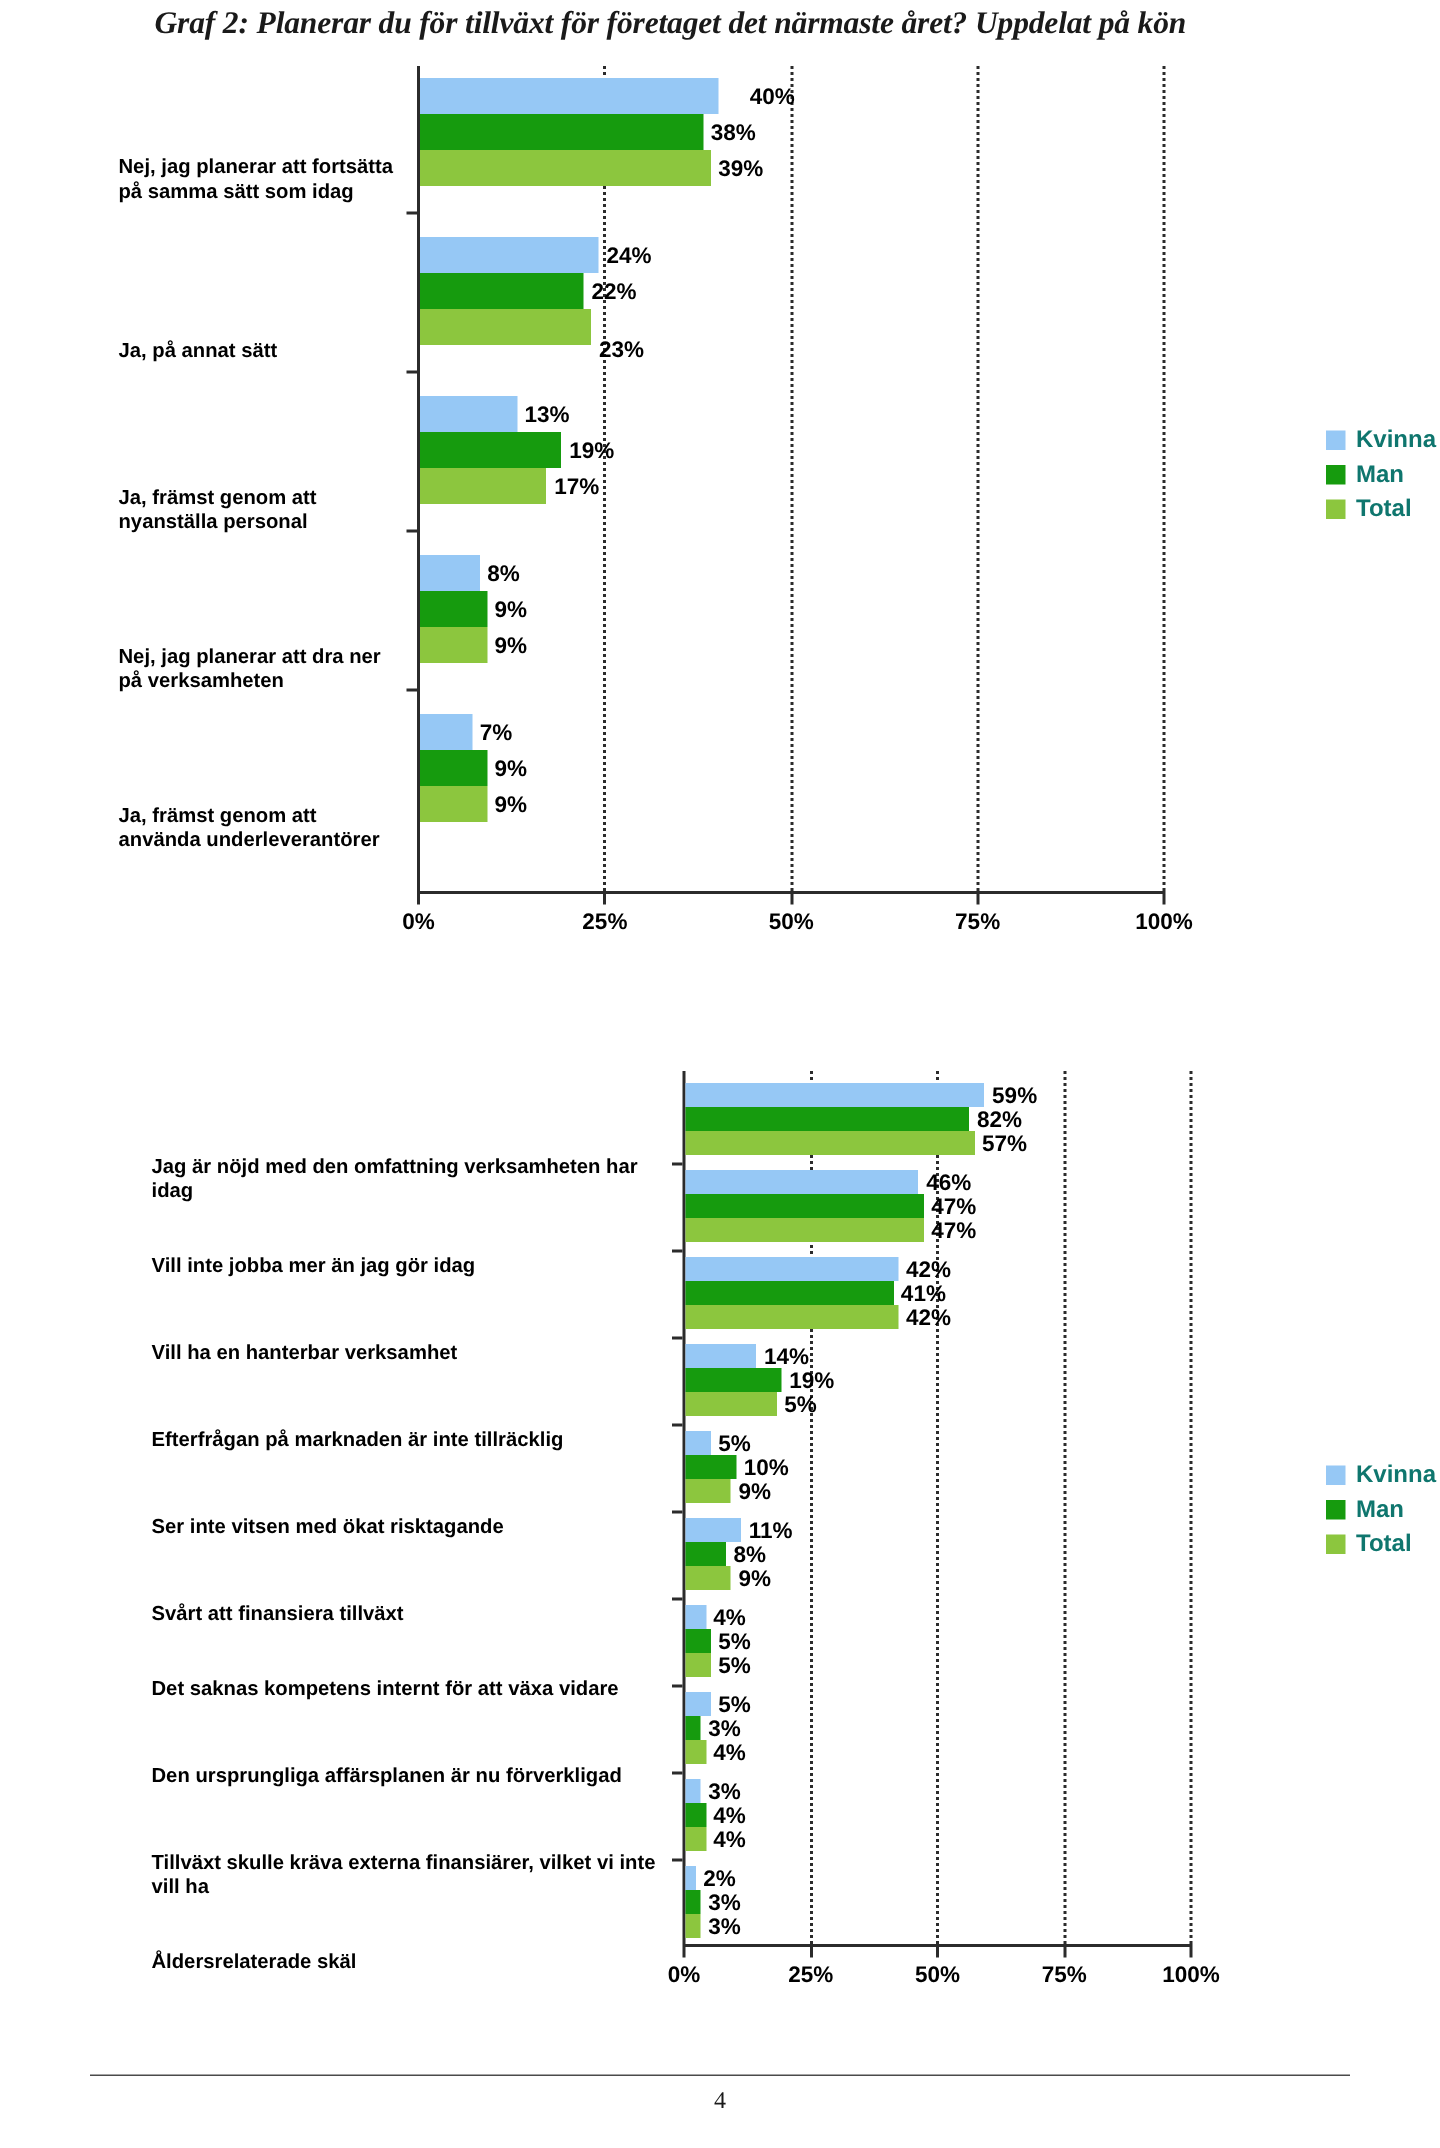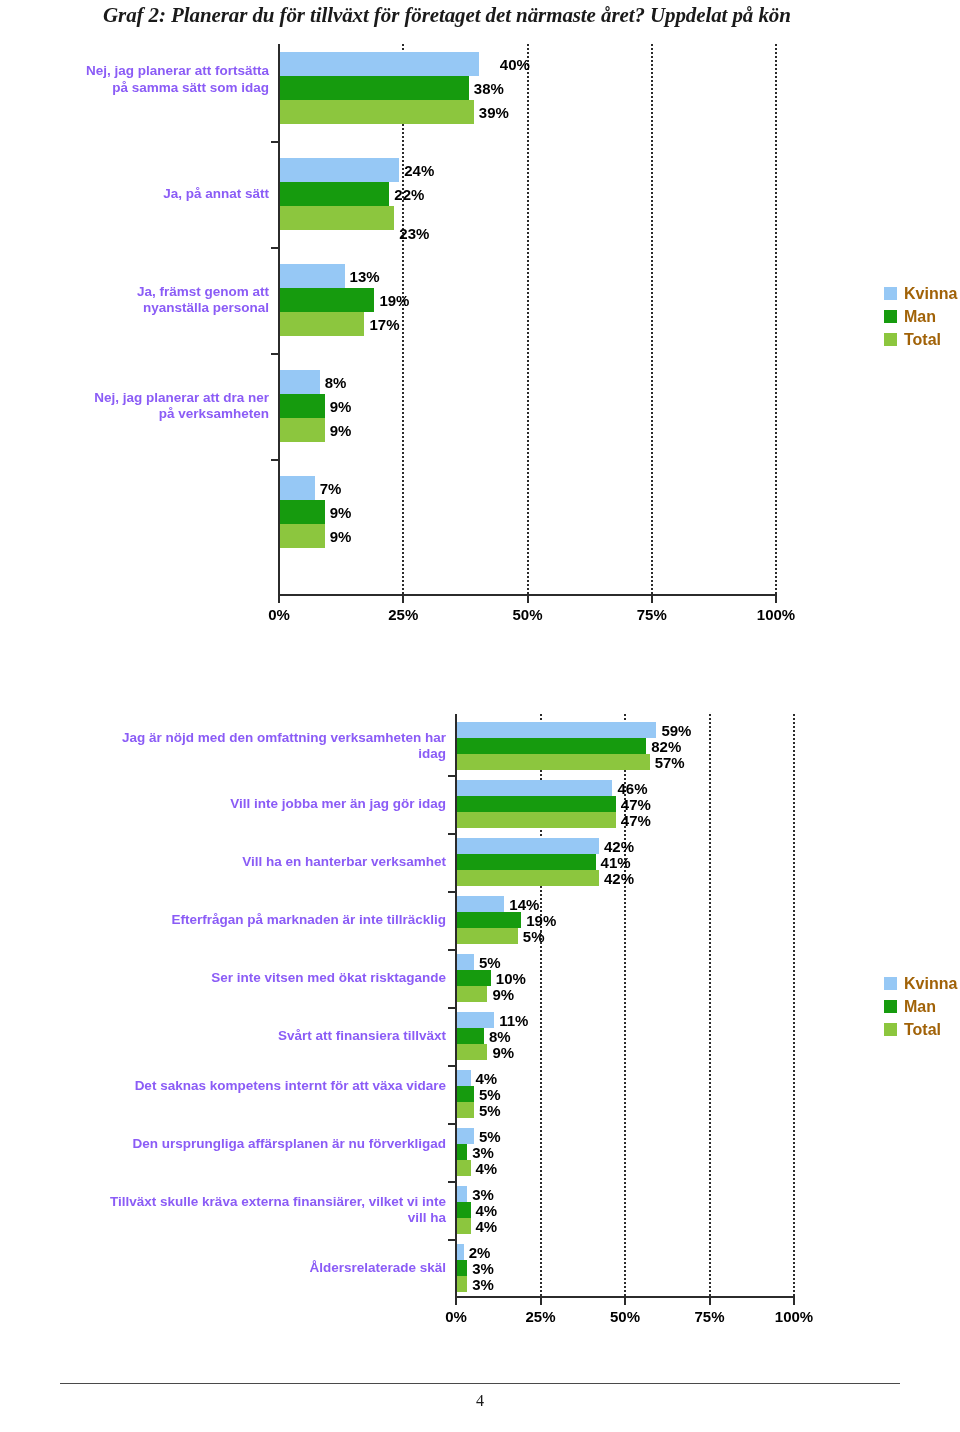--- a/index.html
+++ b/index.html
@@ -72,22 +72,22 @@
     background: #2b2b2b;
     left: -7px;
   }
 
   
   .cat-label {
     position: absolute;
     font-size: 13.5px;
     font-weight: bold;
     line-height: 16.5px;
-    text-align: right;
-    color: #8b5cf6;
+    color: #000000;
+    margin-top: 40px;
   }
 
   
   .bar {
     position: absolute;
     height: 24px;
   }
   .bar-value {
     position: absolute;
     font-size: 15px;
@@ -120,21 +120,21 @@
   .legend-swatch {
     width: 13px;
     height: 13px;
     margin-right: 7px;
     flex: 0 0 auto;
   }
   .legend-label {
     font-size: 16px;
     font-weight: bold;
     line-height: 1;
-    color: #a16207;
+    color: #0f766e;
   }
 
   
   .footer-rule {
     position: absolute;
     left: 60px;
     top: 1383px;
     width: 840px;
     height: 1px;
     background: #4a4a4a;
@@ -199,20 +199,21 @@
       <div class="bar-value" style="left: 369.49px; top: 317px;">17%</div>
       <div class="ytick" style="left: 271px; top: 353px;"></div>
       <div class="cat-label" style="width: 190px; left: 79px; top: 389.5px;">Nej, jag planerar att dra ner på verksamheten</div>
       <div class="bar" style="left: 280px; top: 370px; width: 39.76px; height: 24px; background: rgb(150, 200, 245);"></div>
       <div class="bar-value" style="left: 324.76px; top: 375px;">8%</div>
       <div class="bar" style="left: 280px; top: 394px; width: 44.73px; height: 24px; background: rgb(22, 155, 14);"></div>
       <div class="bar-value" style="left: 329.73px; top: 399px;">9%</div>
       <div class="bar" style="left: 280px; top: 418px; width: 44.73px; height: 24px; background: rgb(140, 198, 62);"></div>
       <div class="bar-value" style="left: 329.73px; top: 423px;">9%</div>
       <div class="ytick" style="left: 271px; top: 459px;"></div>
+      <div class="cat-label" style="width: 190px; left: 79px; top: 495.5px;">Ja, främst genom att använda underleverantörer</div>
       <div class="bar" style="left: 280px; top: 476px; width: 34.79px; height: 24px; background: rgb(150, 200, 245);"></div>
       <div class="bar-value" style="left: 319.79px; top: 481px;">7%</div>
       <div class="bar" style="left: 280px; top: 500px; width: 44.73px; height: 24px; background: rgb(22, 155, 14);"></div>
       <div class="bar-value" style="left: 329.73px; top: 505px;">9%</div>
       <div class="bar" style="left: 280px; top: 524px; width: 44.73px; height: 24px; background: rgb(140, 198, 62);"></div>
       <div class="bar-value" style="left: 329.73px; top: 529px;">9%</div>
     </div>
 
   <div class="legend" id="legend-graf2" style="left:884px; top:282px;">
     <div class="legend-row">

